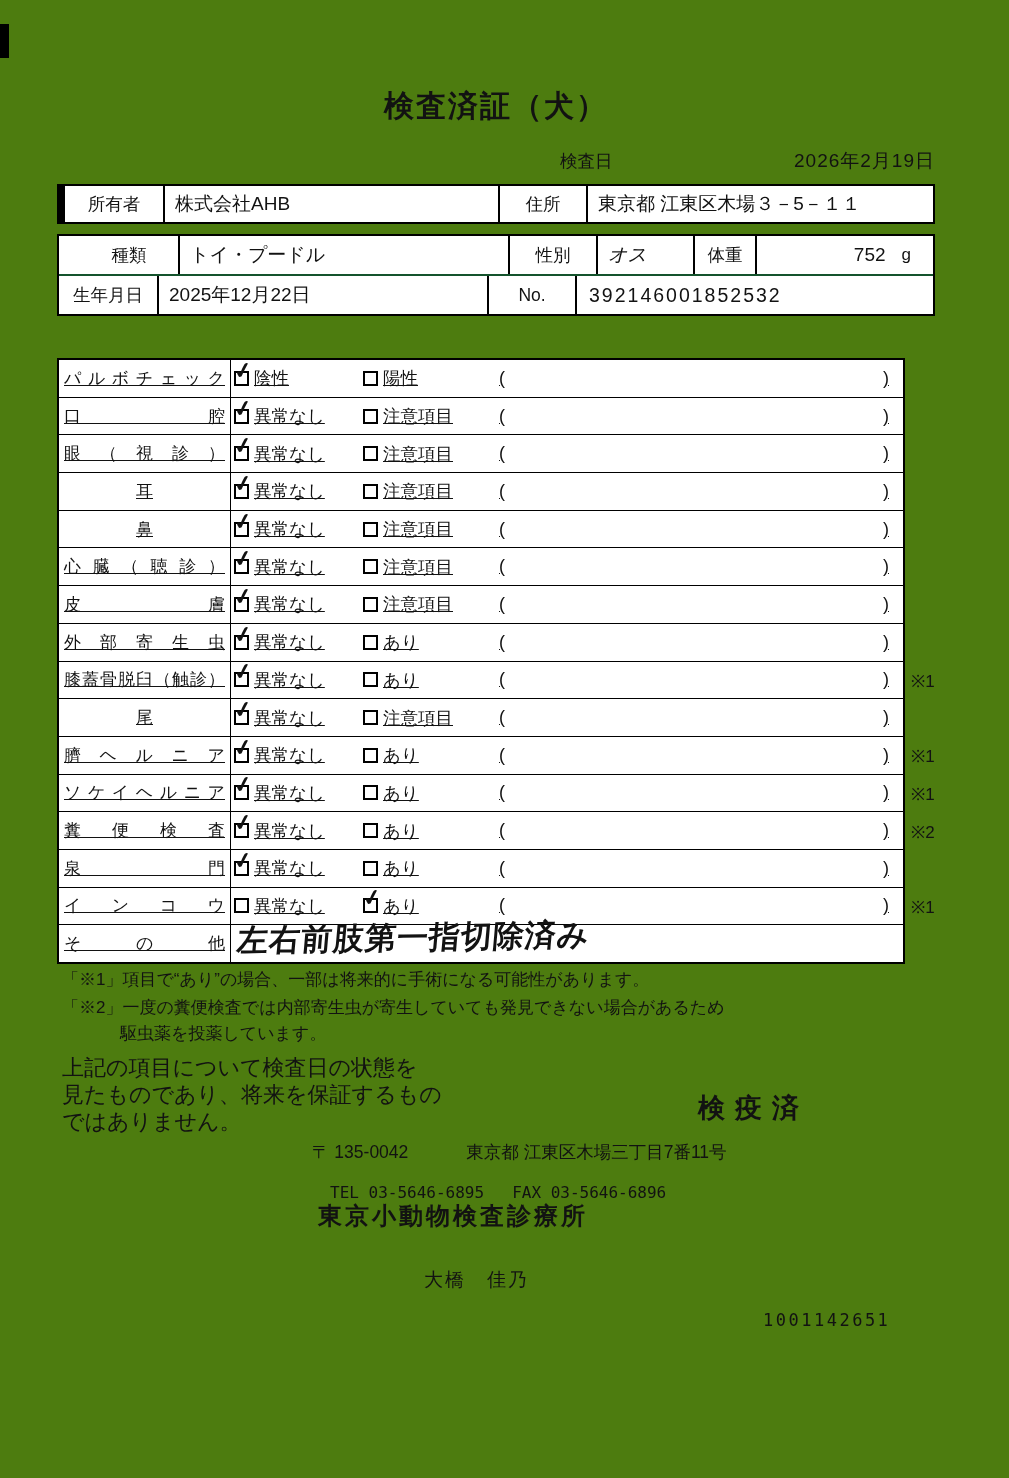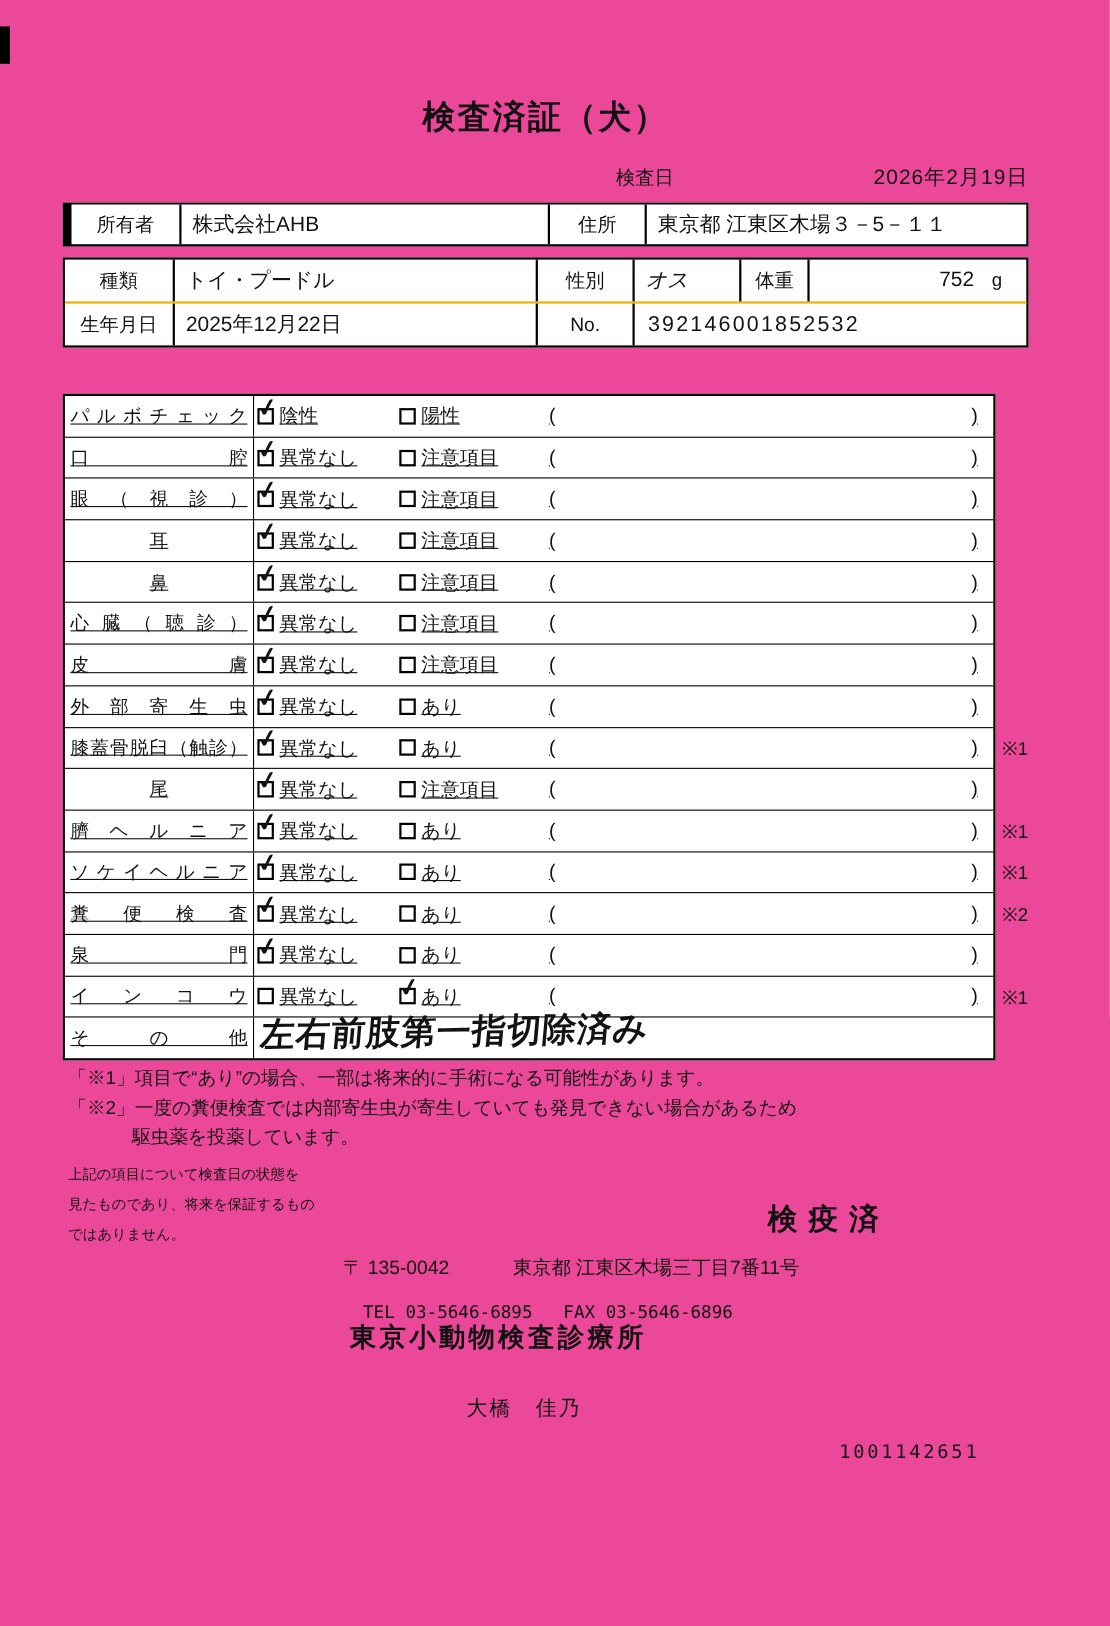--- a/index.html
+++ b/index.html
@@ -1,30 +1,30 @@
 <!DOCTYPE html>
 <html><head>
 <meta charset="utf-8">
 <style>
   html,body{margin:0;padding:0;background:#ffffff;}
   body{font-family:"Liberation Sans",sans-serif;color:#121212;}
-  .page{position:relative;width:1009px;height:1478px;background:#ec4899;overflow:hidden;}
+  .page{position:relative;width:1009px;height:1478px;background:#4d7c0f;overflow:hidden;}
   .artifact{position:absolute;left:0;top:24px;width:9px;height:34px;background:#000;}
   .title{position:absolute;left:57px;top:86px;width:878px;margin:0;text-align:center;
          font-size:30px;font-weight:600;letter-spacing:2px;}
   .daterow{position:absolute;left:560px;top:148px;width:375px;display:flex;
            justify-content:space-between;align-items:baseline;}
   .daterow .dl{font-size:17.5px;}
   .daterow .dv{font-size:19px;letter-spacing:1px;}
 
   .htbl{position:absolute;left:57px;width:878px;border:2.5px solid #000;box-sizing:border-box;background:#fff;}
   .owner{top:184px;height:40px;display:flex;border-left:8px solid #000;}
   .pet{top:234px;height:82px;display:flex;flex-direction:column;}
   .prow{flex:1;display:flex;min-height:0;}
-  .prow:first-child{border-bottom:2px solid #eab308;}
+  .prow:first-child{border-bottom:2px solid #14532d;padding-left:21px;}
   .c{display:flex;align-items:center;box-sizing:border-box;min-width:0;}
   .c.lab{justify-content:center;font-size:17.5px;border-right:2px solid #000;flex:none;}
   .c.val{padding-left:10px;font-size:19px;}
   .br2{border-right:2px solid #000;}
   .w100{width:100px;}.w330{width:330px;}.w335{width:335px;}.w88{width:88px;}.w97{width:97px;font-style:italic;}.w62{width:62px;}
   .grow{flex:1;}
   .weightcell{flex:1;display:flex;align-items:center;justify-content:flex-end;padding-right:22px;font-size:19px;}
   .weightcell .unit{margin-left:16px;font-size:17px;}
   .numcell{flex:1;display:flex;align-items:center;padding-left:12px;font-size:19.5px;letter-spacing:2px;}
 
@@ -49,21 +49,21 @@
        padding:0 14px 0 10px;font-size:18px;}
   .note{position:absolute;left:calc(100% + 8px);top:50%;transform:translateY(-50%);
         font-size:17px;white-space:nowrap;}
   .irow.other .hand{position:absolute;left:178px;top:-8px;font-size:31px;font-weight:600;
         letter-spacing:1px;white-space:nowrap;transform:rotate(-1deg) skewX(-6deg);}
 
   .fn{position:absolute;font-size:17px;white-space:nowrap;}
   .fn1{left:62px;top:968px;}
   .fn2{left:62px;top:996px;}
   .fn3{left:120px;top:1022px;}
-  .disc{position:absolute;left:62px;top:1054px;font-size:13px;line-height:27px;}
+  .disc{position:absolute;left:62px;top:1054px;font-size:22px;line-height:27px;}
   .stamp{position:absolute;left:698px;top:1090px;font-size:27px;letter-spacing:10px;font-weight:600;}
   .postal{position:absolute;left:312px;top:1140px;display:flex;gap:58px;font-size:17.5px;}
   .telrow{position:absolute;left:330px;top:1183px;display:flex;gap:28px;font-size:16px;
           font-family:"DejaVu Sans Mono",monospace;}
   .clinic{position:absolute;left:318px;top:1200px;font-size:24px;letter-spacing:3px;font-weight:600;}
   .vet{position:absolute;left:424px;top:1267px;font-size:19px;letter-spacing:2px;}
   .serial{position:absolute;left:763px;top:1300px;font-size:17px;letter-spacing:2.5px;
           font-family:"DejaVu Sans Mono",monospace;margin-top:10px;}
 </style>
 </head>

